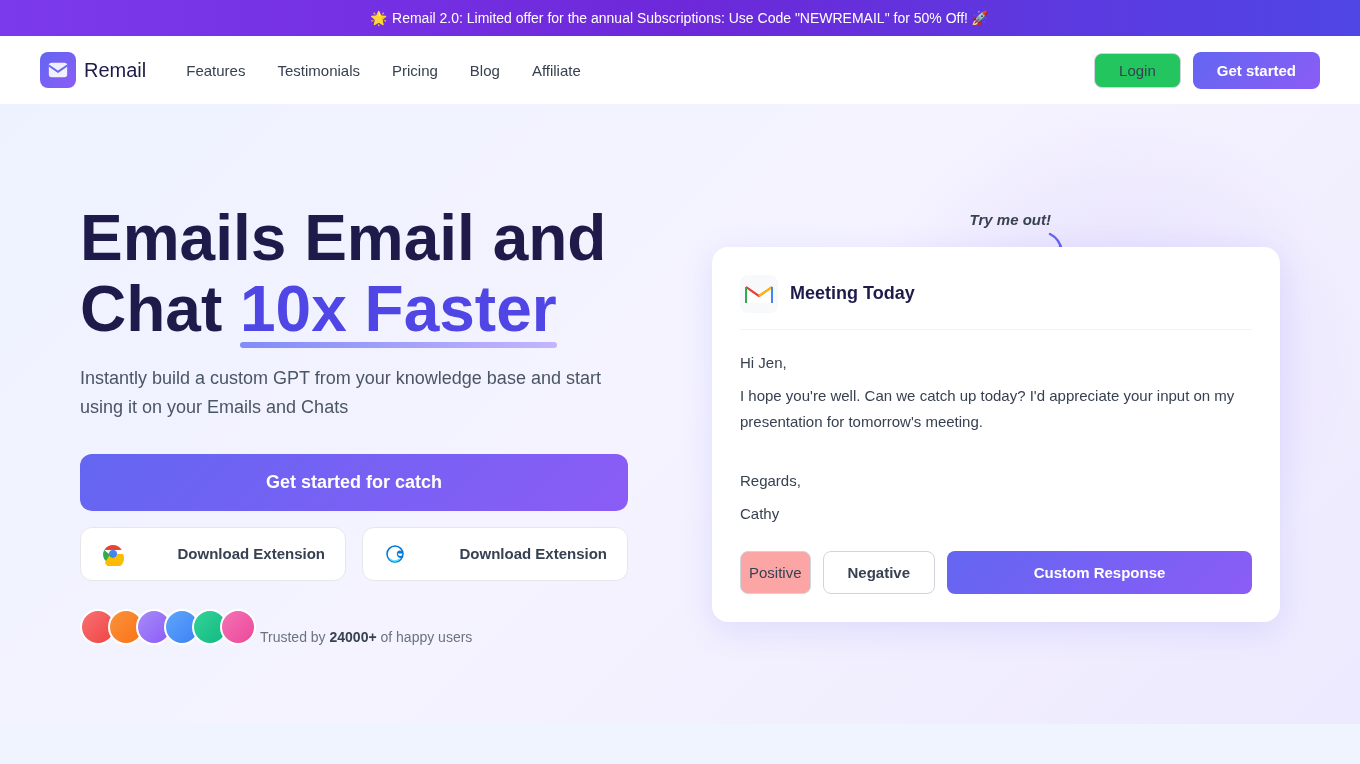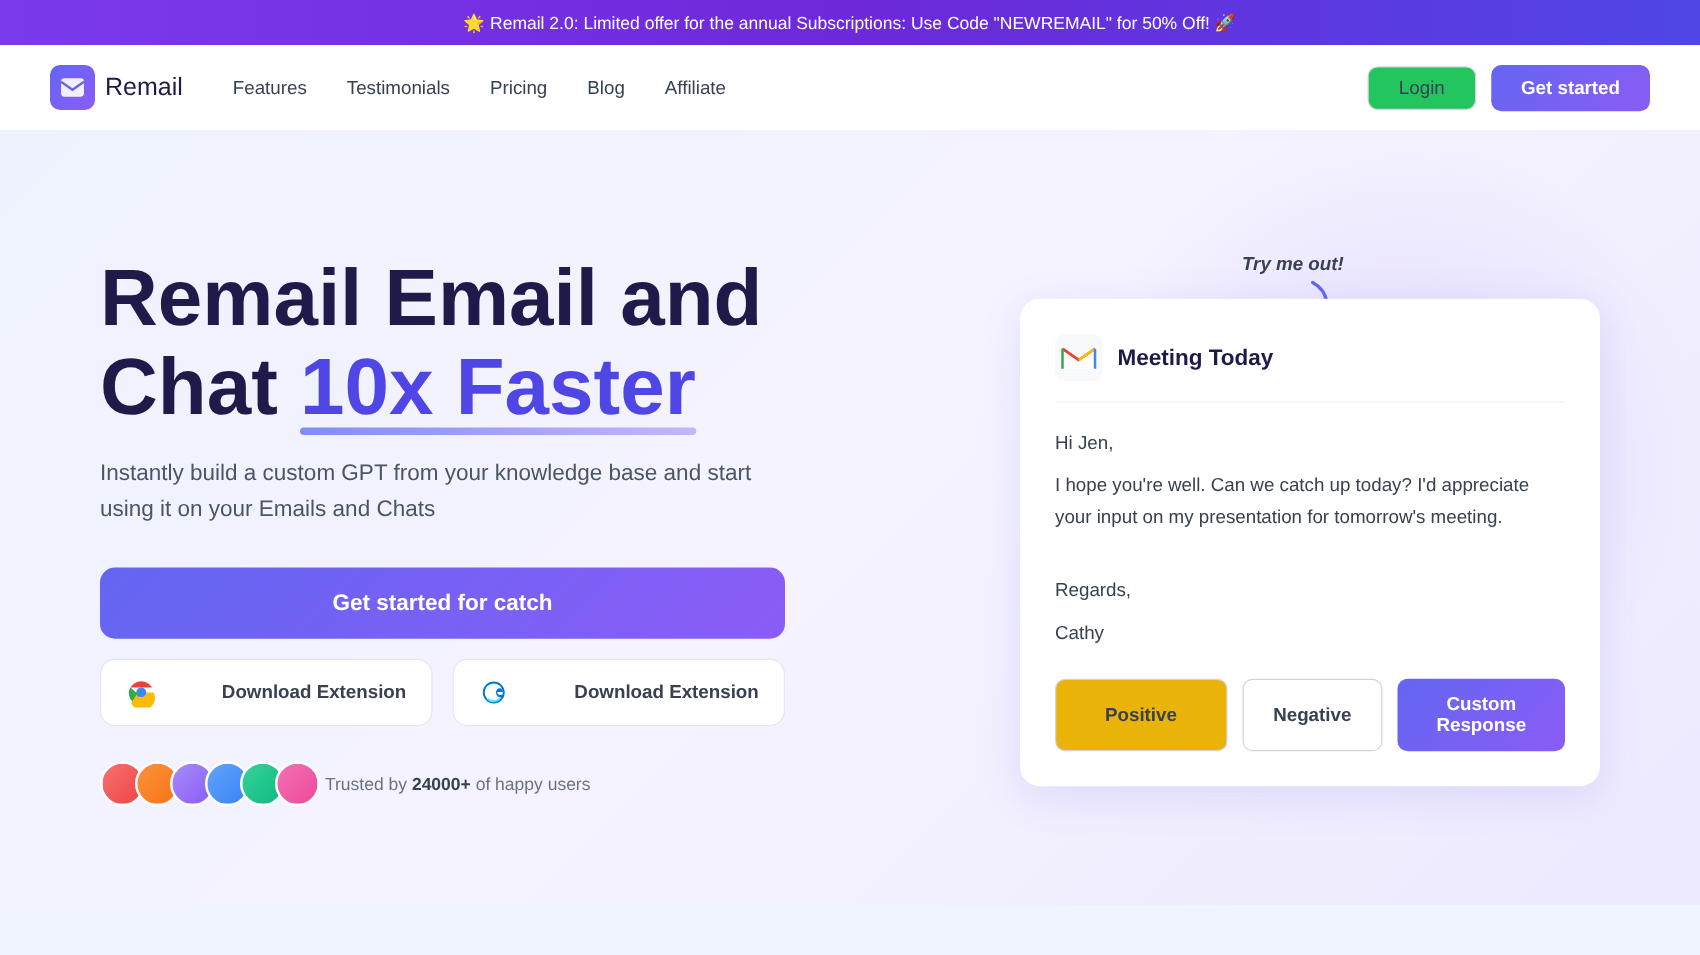--- a/index.html
+++ b/index.html
@@ -170,21 +170,21 @@
       border: 1.5px solid #e5e7eb;
       border-radius: 12px;
       font-size: 15px;
       font-weight: 600;
       color: #374151;
       cursor: pointer;
     }
 
     .trusted-section {
       display: flex;
-      align-items: center;
+      align-items: flex-end;
       gap: 12px;
       max-width: 548px;
     }
     .trusted-text {
       font-size: 14px;
       color: #6b7280;
       font-weight: 500;
     }
     .trusted-text strong { color: #374151; font-weight: 700; }
     .avatars {
@@ -206,21 +206,21 @@
       justify-content: flex-end;
       align-items: flex-start;
       position: relative;
       padding-top: 20px;
     }
 
     .email-card {
       background: white;
       border-radius: 16px;
       padding: 28px;
-      width: 464px;
+      width: 568px;
       box-shadow: 0 8px 32px rgba(99, 102, 241, 0.15);
       position: relative;
       z-index: 2;
     }
 
     .email-header {
       display: flex;
       align-items: center;
       gap: 12px;
       margin-bottom: 20px;
@@ -243,26 +243,26 @@
       line-height: 1.7;
       margin-bottom: 24px;
     }
     .email-body p { margin-bottom: 8px; }
 
     .email-actions {
       display: flex;
       gap: 12px;
     }
     .btn-positive {
-      padding: 12px 39px;
-      background: #eab308;
+      padding: 12px 8px;
+      background: #fca5a5;
       border: 1.5px solid #d1d5db;
       border-radius: 8px;
       font-size: 15px;
-      font-weight: 700;
+      font-weight: 400;
       color: #374151;
       cursor: pointer;
     }
     .btn-negative {
       padding: 12px 24px;
       background: white;
       border: 1.5px solid #d1d5db;
       border-radius: 8px;
       font-size: 15px;
       font-weight: 600;
@@ -326,21 +326,21 @@
     <button class="btn-login">Login</button>
     <button class="btn-get-started-nav">Get started</button>
   </div>
 </nav>
 
 <section class="hero">
   <div class="bg-blob"></div>
 
   <div class="hero-left">
     <h1 class="hero-heading">
-      <span>Remail Email and</span><br>
+      <span>Emails Email and</span><br>
       <span>Chat </span><span class="highlight">10x Faster</span>
     </h1>
 
     <p class="hero-sub">
       <span>Instantly build a custom GPT from your knowledge base and start</span><br>
       <span>using it on your Emails and Chats</span>
     </p>
 
     <button class="btn-hero-main">Get started for catch</button>
 
@@ -374,21 +374,21 @@
         <div class="avatar" style="background: linear-gradient(135deg, #f472b6, #ec4899);"></div>
       </div>
       <p class="trusted-text">
         <span>Trusted by </span><strong>24000+</strong><span> of happy users</span>
       </p>
     </div>
   </div>
 
   <div class="hero-right">
     <div style="position: relative;">
-      <div style="position: absolute; top: -36px; right: 205px; font-size: 15px; font-weight: 600; color: #374151; font-style: italic;">Try me out!</div>
+      <div style="position: absolute; top: -36px; right: 229px; font-size: 15px; font-weight: 600; color: #374151; font-style: italic;">Try me out!</div>
       <div style="position: absolute; top: -18px; right: 210px; color: #6366f1;">
         <svg width="30" height="30" viewBox="0 0 30 30" fill="none">
           <path d="M10 5 Q20 10 22 22" stroke="#6366f1" stroke-width="2.5" fill="none" stroke-linecap="round"></path>
           <path d="M18 20 L22 22 L20 17" stroke="#6366f1" stroke-width="2.5" fill="none" stroke-linecap="round" stroke-linejoin="round"></path>
         </svg>
       </div>
 
       <div class="email-card">
         <div class="email-header">
 

